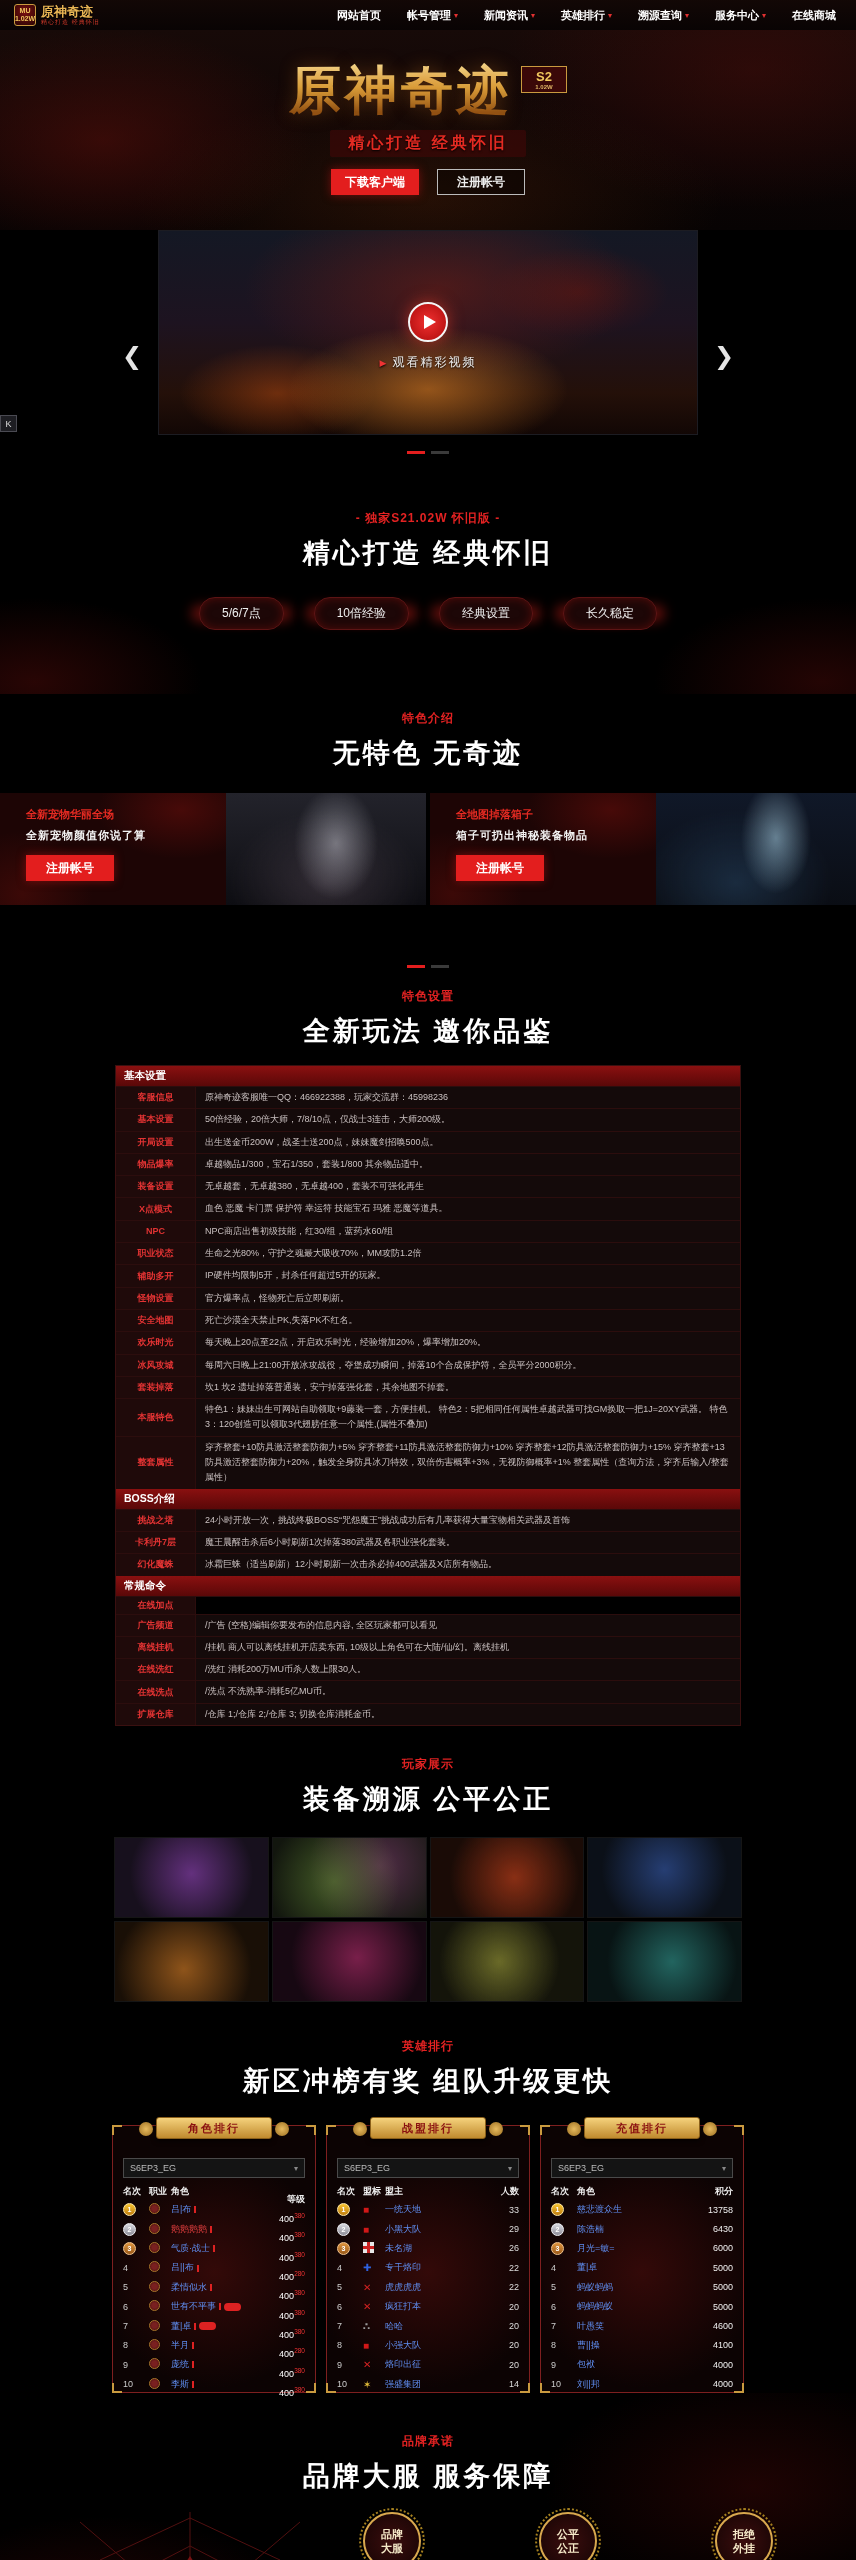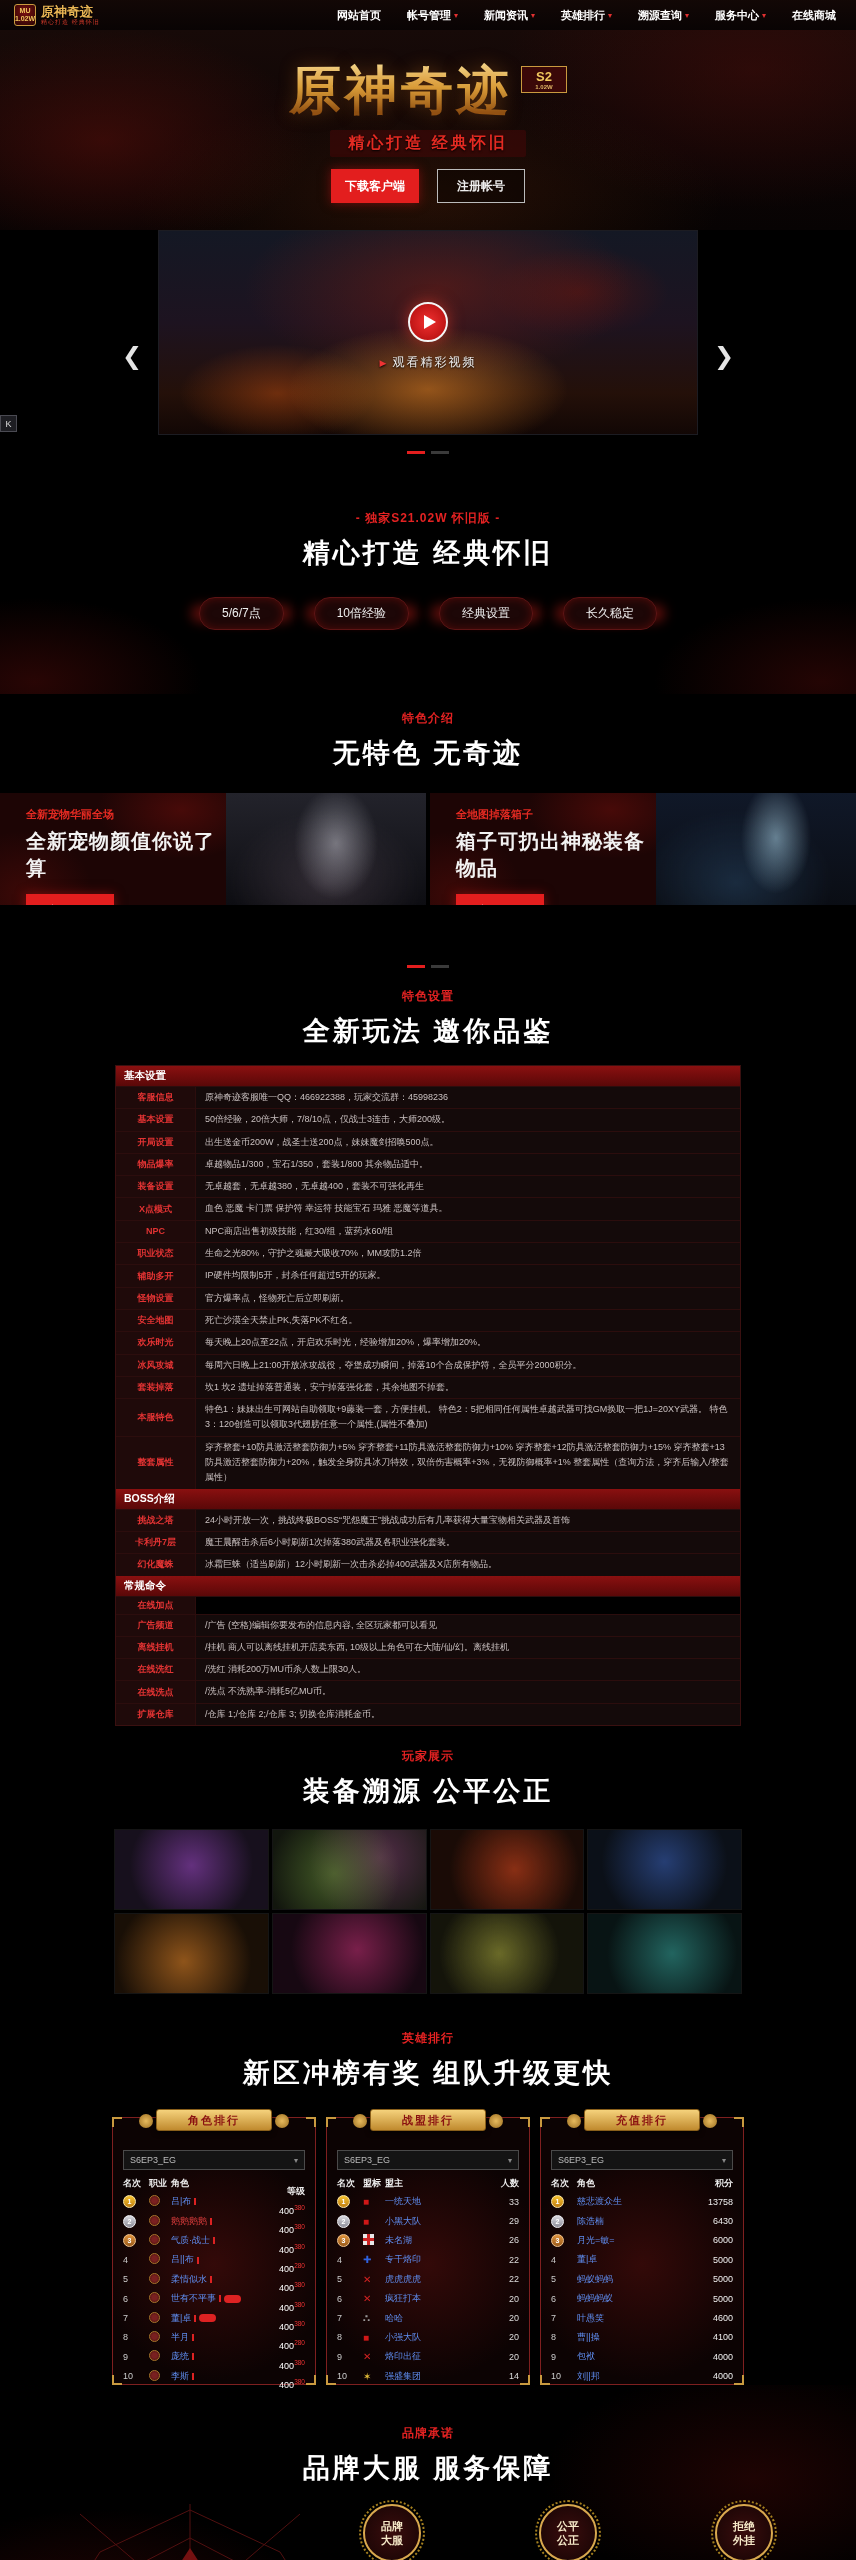--- a/index.html
+++ b/index.html
@@ -32,21 +32,21 @@
   #hero-title { font-size:52px; font-weight:bold; letter-spacing:4px; color:#d8a43f;
     background:linear-gradient(180deg,#f6dc92 10%,#d8a43f 45%,#8a4d12 80%);
     -webkit-background-clip:text; background-clip:text; -webkit-text-fill-color:transparent;
     text-shadow:0 0 18px rgba(220,120,30,.35); font-family:"Liberation Serif","DejaVu Serif",serif; }
   #edition-badge { margin-top:10px; width:46px; border:1px solid #c99a3f; background:#3a0808; border-radius:0;
     color:#f0c85e; font-size:13px; font-weight:bold; line-height:1; padding:3px 0 2px; }
   #edition-badge small { display:block; font-size:6px; color:#e0b565; margin-top:1px; }
   #hero-ribbon { display:inline-block; margin-top:4px; padding:3px 18px; background:rgba(70,8,8,.55); border-radius:2px;
     color:#e32a22; font-size:16px; font-weight:bold; letter-spacing:3px; text-shadow:0 1px 2px #000; }
   #hero-buttons { margin-top:12px; display:flex; justify-content:center; gap:18px; }
-  .btn { display:inline-flex; align-items:center; justify-content:center; height:34px; min-width:88px;
+  .btn { display:inline-flex; align-items:center; justify-content:center; height:26px; min-width:88px;
     font-size:12px; font-weight:bold; cursor:pointer; padding:0 14px; }
   .btn-red { background:#e31e1e; color:#fff; box-shadow:0 0 10px rgba(200,20,20,.5); }
   .btn-ghost { background:rgba(0,0,0,.35); color:#eee; border:1px solid #bbb; }
 
   
   #video-wrap { position:relative; width:540px; height:205px; margin:0 auto; }
   #video { position:absolute; inset:0; cursor:pointer;
     background:
       radial-gradient(ellipse 200px 90px at 50% 78%, rgba(240,140,40,.55), transparent 70%),
       radial-gradient(ellipse 140px 70px at 22% 80%, rgba(220,90,20,.4), transparent 70%),
@@ -84,40 +84,40 @@
 
   
   #features { height:255px; padding-top:16px; }
   #banners { display:flex; gap:4px; margin-top:22px; }
   .banner { flex:1; height:112px; display:flex; overflow:hidden; }
   .banner-text { width:53%; padding:14px 0 0 26px; position:relative; background:
       radial-gradient(ellipse 120px 70px at 80% 15%, rgba(150,20,15,.35), transparent 70%),
       radial-gradient(ellipse 100px 90px at 10% 90%, rgba(130,18,12,.3), transparent 70%),
       #1d0505; }
   .banner-sub { color:#e32a22; font-size:11px; font-weight:bold; }
-  .banner-title { color:#f2f2f2; font-size:20px; font-weight:bold; margin:6px 0 12px; letter-spacing:1px; }
+  .banner-title { color:#f2f2f2; font-size:11px; font-weight:bold; margin:6px 0 12px; letter-spacing:1px; }
   .banner-art { flex:1; }
   .art1 { background: radial-gradient(ellipse 60px 80px at 55% 45%, rgba(200,200,210,.5), transparent 70%),
           radial-gradient(ellipse 120px 90px at 50% 80%, rgba(70,60,70,.6), transparent 80%),
           linear-gradient(180deg,#23232b,#0d0d12); }
   .art2 { background: radial-gradient(ellipse 50px 80px at 60% 40%, rgba(170,210,230,.55), transparent 70%),
           radial-gradient(ellipse 120px 90px at 40% 80%, rgba(40,70,100,.5), transparent 80%),
           linear-gradient(180deg,#101828,#0a0d14); }
 
   
   #settings { padding-top:20px; }
   #settings-table { width:626px; margin:16px auto 0; border:1px solid #3a1010; }
   .t-band { background:linear-gradient(180deg,#8a1010,#5a0808); color:#fff; font-size:10.5px; font-weight:bold; padding:3px 8px; }
   .t-row { display:flex; border-top:1px solid #2c0d0d; }
   .t-label { width:80px; flex:none; background:#1f0a0a; color:#e23333; font-size:9px; font-weight:bold;
     display:flex; align-items:center; justify-content:center; text-align:center; padding:2px; border-right:1px solid #2c0d0d; }
   .t-content { flex:1; background:#140a0a; color:#c9c0c0; font-size:9px; line-height:1.7; padding:3px 9px; }
 
   
-  #showcase { padding-top:22px;border-radius:10px; }
+  #showcase { padding-top:30px;border-radius:10px; }
   #tiles { width:628px; margin:20px auto 0; display:grid; grid-template-columns:repeat(4,1fr); gap:3px; }
   .tile { height:81px; border:1px solid #151515; cursor:pointer; }
   .tile.t0 { background:radial-gradient(circle at 50% 45%, rgba(150,70,190,.6), transparent 70%), #17101d; }
   .tile.t1 { background:radial-gradient(circle at 40% 55%, rgba(110,150,60,.55), transparent 65%), radial-gradient(circle at 70% 35%, rgba(180,80,160,.4), transparent 60%), #12160e; }
   .tile.t2 { background:radial-gradient(circle at 55% 50%, rgba(210,70,30,.6), transparent 70%), #1a0b06; }
   .tile.t3 { background:radial-gradient(circle at 50% 40%, rgba(60,100,190,.55), transparent 70%), #0b1018; }
   .tile.t4 { background:radial-gradient(circle at 45% 60%, rgba(220,130,40,.6), transparent 70%), #190f06; }
   .tile.t5 { background:radial-gradient(circle at 55% 45%, rgba(200,50,120,.55), transparent 70%), #170812; }
   .tile.t6 { background:radial-gradient(circle at 45% 50%, rgba(190,190,70,.5), transparent 65%), #14140a; }
   .tile.t7 { background:radial-gradient(circle at 55% 50%, rgba(60,180,170,.5), transparent 70%), #081414; }

